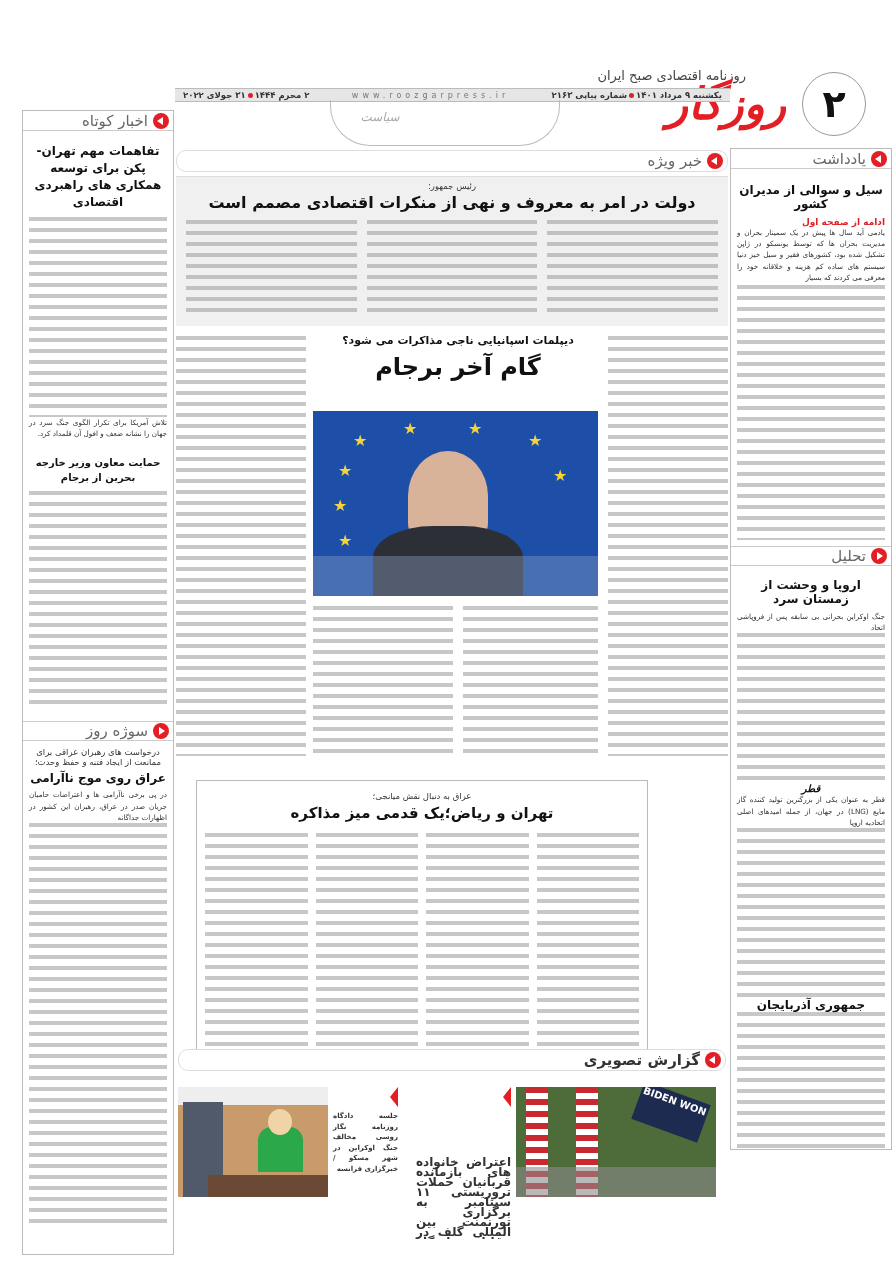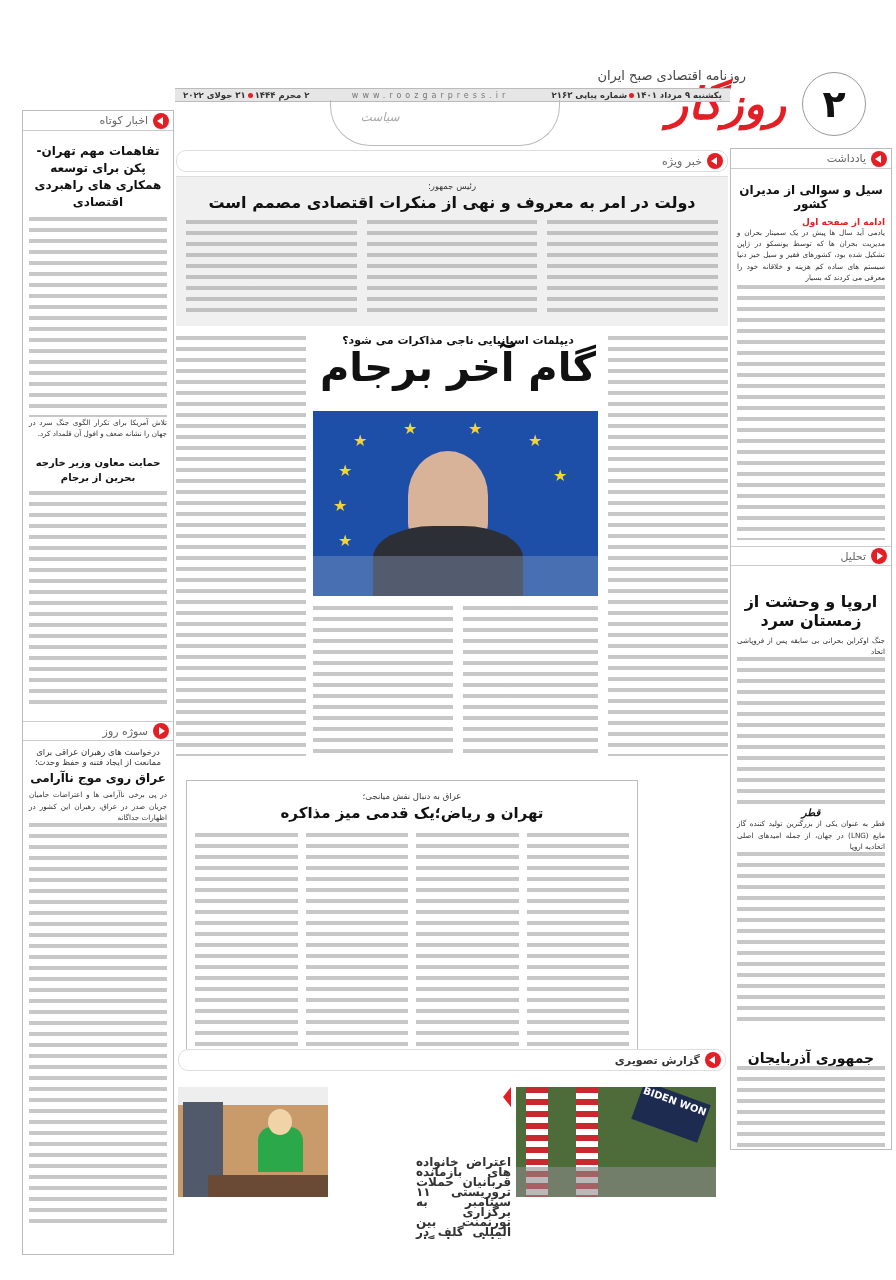--- a/index.html
+++ b/index.html
@@ -10,34 +10,34 @@
   .page-circle { position: absolute; right: 30px; top: 72px; width: 64px; height: 64px; border: 1px solid #999; border-radius: 50%; display: flex; align-items: center; justify-content: center; font-family: "DejaVu Sans", sans-serif; font-size: 38px; font-weight: bold; color: #111; background: #fff; }
   .logo { position: absolute; right: 110px; top: 78px; font-family: "DejaVu Sans", sans-serif; font-weight: bold; font-size: 44px; color: #e31e24; letter-spacing: -2px; font-style: italic; }
   .tagline { position: absolute; right: 150px; top: 68px; font-size: 13px; color: #444; }
   .infobar { position: absolute; left: 175px; top: 88px; width: 555px; height: 14px; background: #e6e6e6; border-top: 1px solid #bbb; border-bottom: 1px solid #bbb; display: flex; align-items: center; justify-content: space-between; font-size: 8.5px; font-weight: bold; color: #333; padding: 0 8px; }
   .infobar .url { direction: ltr; letter-spacing: 4px; font-weight: normal; color: #777; font-size: 8px; }
   .red-dot { display: inline-block; width: 5px; height: 5px; background: #e31e24; border-radius: 50%; margin: 0 2px; vertical-align: middle; }
   .section-stamp { position: absolute; left: 330px; top: 110px; width: 100px; text-align: center; font-size: 12px; color: #aaa; font-style: italic; }
   .swoosh { position: absolute; left: 330px; top: 100px; width: 230px; height: 46px; border: 1px solid #bbb; border-top: none; border-radius: 0 0 40px 40px; }
 
   .col { position: absolute; border: 1px solid #bbb; background: #fff; overflow: hidden; }
-  .col-head { height: 20px; border-bottom: 1px solid #ccc; display: flex; align-items: center; padding: 0 4px; font-size: 11px; color: #666; }
+  .col-head { height: 20px; border-bottom: 1px solid #ccc; display: flex; align-items: center; padding: 0 4px; font-size: 15px; color: #666; }
   .red-tab { width: 16px; height: 16px; background: #e31e24; border-radius: 50%; margin-left: 5px; position: relative; flex-shrink: 0; }
   .red-tab::after { content: ""; position: absolute; left: 4px; top: 4px; border-right: 6px solid #fff; border-top: 4px solid transparent; border-bottom: 4px solid transparent; }
   .red-tab.play::after { left: 6px; border-right: none; border-left: 6px solid #fff; }
   .h { font-weight: bold; text-align: center; color: #111; }
   .kicker { font-size: 8.5px; text-align: center; color: #333; }
   .red-sub { color: #e31e24; font-weight: bold; font-size: 9px; }
   .body-text { font-size: 7.2px; line-height: 11.2px; text-align: justify; color: #333; }
   .fake-lines { background: repeating-linear-gradient(to bottom, #9a9a9a 0, #9a9a9a 4px, transparent 4px, transparent 11px); opacity: 0.55; }
 
   .right-col { right: 4px; top: 148px; width: 162px; height: 1002px; }
   .left-col { left: 22px; top: 110px; width: 152px; height: 1145px; }
   .center-top { left: 176px; top: 150px; width: 552px; height: 625px; border: none; }
-  .mid-box { left: 186px; top: 780px; width: 452px; height: 280px; }
+  .mid-box { left: 196px; top: 780px; width: 452px; height: 280px; }
   .photo-box { left: 178px; top: 1049px; width: 548px; height: 190px; border: none; }
 
   .banner { background: #f0f0f0; border-top: 1px solid #ddd; padding: 4px 10px; }
   .photo { position: absolute; overflow: hidden; }
   .star { position: absolute; color: #f4d43a; font-size: 16px; }
   .person { position: absolute; border-radius: 50% 50% 20% 20%; }
   .caption-arrow { width: 0; height: 0; border-right: 8px solid #e31e24; border-top: 10px solid transparent; border-bottom: 10px solid transparent; display: inline-block; }
 </style>
 </head>
 <body>
@@ -68,27 +68,27 @@
     <div class="h" style="font-size:12px;margin:8px 0 6px;">سیل و سوالی از مدیران کشور</div>
     <div class="red-sub">ادامه از صفحه اول</div>
     <div class="body-text">یادمی آید سال ها پیش در یک سمینار بحران و مدیریت بحران ها که توسط یونسکو در ژاپن تشکیل شده بود، کشورهای فقیر و سیل خیز دنیا سیستم های ساده کم هزینه و خلاقانه خود را معرفی می کردند که بسیار</div>
     <div class="fake-lines" style="height:255px;margin-top:2px;"></div>
   </div>
   <div class="col-head" style="border-top:1px solid #ccc;">
     <span class="red-tab play"></span>
     <span>تحلیل</span>
   </div>
   <div style="padding:6px 6px;">
-    <div class="h" style="font-size:16px;margin:20px 0 5px;">اروپا و وحشت از زمستان سرد</div>
+    <div class="h" style="font-size:12px;margin:6px 0 5px;">اروپا و وحشت از زمستان سرد</div>
     <div class="body-text">جنگ اوکراین بحرانی بی سابقه پس از فروپاشی اتحاد</div>
     <div class="fake-lines" style="height:150px;"></div>
     <div class="h" style="font-size:10px;font-style:italic;">قطر</div>
     <div class="body-text">قطر به عنوان یکی از بزرگترین تولید کننده گاز مایع (LNG) در جهان، از جمله امیدهای اصلی اتحادیه اروپا</div>
     <div class="fake-lines" style="height:170px;"></div>
-    <div class="h" style="font-size:14px;margin-top:28px;">جمهوری آذربایجان</div>
+    <div class="h" style="font-size:12px;">جمهوری آذربایجان</div>
     <div class="fake-lines" style="height:150px;"></div>
 
   </div>
 </div>
 
 <div class="col left-col">
   <div class="col-head">
     <span class="red-tab"></span>
     <span>اخبار کوتاه</span>
   </div>
@@ -122,21 +122,21 @@
     <div style="display:flex;gap:10px;">
       <div class="fake-lines" style="flex:1;height:95px;"></div>
       <div class="fake-lines" style="flex:1;height:95px;"></div>
       <div class="fake-lines" style="flex:1;height:95px;"></div>
     </div>
   </div>
   <div style="position:relative;height:440px;">
     <div class="fake-lines" style="position:absolute;right:0;top:10px;width:120px;height:420px;"></div>
     <div style="position:absolute;right:130px;top:8px;width:280px;">
       <div class="h" style="font-size:11px;">دیپلمات اسپانیایی ناجی مذاکرات می شود؟</div>
-      <div class="h" style="font-size:40px;line-height:40px;">گام آخر برجام</div>
+      <div class="h" style="font-size:24px;line-height:40px;">گام آخر برجام</div>
     </div>
     <div class="fake-lines" style="position:absolute;left:0;top:10px;width:130px;height:420px;"></div>
     <div class="photo" style="right:130px;top:85px;width:285px;height:185px;background:#1e4fa8;">
       <span class="star" style="left:40px;top:20px;">★</span>
       <span class="star" style="left:25px;top:50px;">★</span>
       <span class="star" style="left:20px;top:85px;">★</span>
       <span class="star" style="left:25px;top:120px;">★</span>
       <span class="star" style="left:90px;top:8px;">★</span>
       <span class="star" style="left:155px;top:8px;">★</span>
       <span class="star" style="left:215px;top:20px;">★</span>
@@ -178,13 +178,17 @@
     <span class="caption-arrow"></span>
     <div class="body-text" style="font-weight:bold;font-size:12px;line-height:10px;margin-top:46px;">اعتراض خانواده های بازمانده قربانیان حملات تروریستی ۱۱ سپتامبر به برگزاری تورنمنت بین المللی گلف در مقابل باشگاه گلف ترامپ، در نیوجرسی به دلیل حمایت مالی سعودی ها از این رقابت ها. ۱۵ نفر از ۱۹ تروریستی که عملیات ۱۱ سپتامبر را علیه آمریکا انجام دادند، تبعه دولت سعودی بودند / رویترز</div>
   </div>
   <div class="photo" style="left:0;top:38px;width:150px;height:110px;background:#c99a6a;">
     <div style="position:absolute;left:0;top:0;width:150px;height:18px;background:#eee;"></div>
     <div style="position:absolute;left:5px;top:15px;width:40px;height:95px;background:#505a6a;"></div>
     <div style="position:absolute;left:80px;top:40px;width:45px;height:45px;background:#2aa84a;border-radius:30% 30% 0 0;"></div>
     <div style="position:absolute;left:90px;top:22px;width:24px;height:26px;background:#f0d4a8;border-radius:50%;"></div>
     <div style="position:absolute;left:30px;bottom:0;width:120px;height:22px;background:#6b4a35;"></div>
   </div>
+  <div style="position:absolute;left:155px;top:38px;width:65px;">
+    <span class="caption-arrow"></span>
+    <div class="body-text" style="font-weight:bold;font-size:7px;line-height:10.5px;">جلسه دادگاه روزنامه نگار روسی مخالف جنگ اوکراین در شهر مسکو / خبرگزاری فرانسه</div>
+  </div>
 </div>
 
 </body></html>

